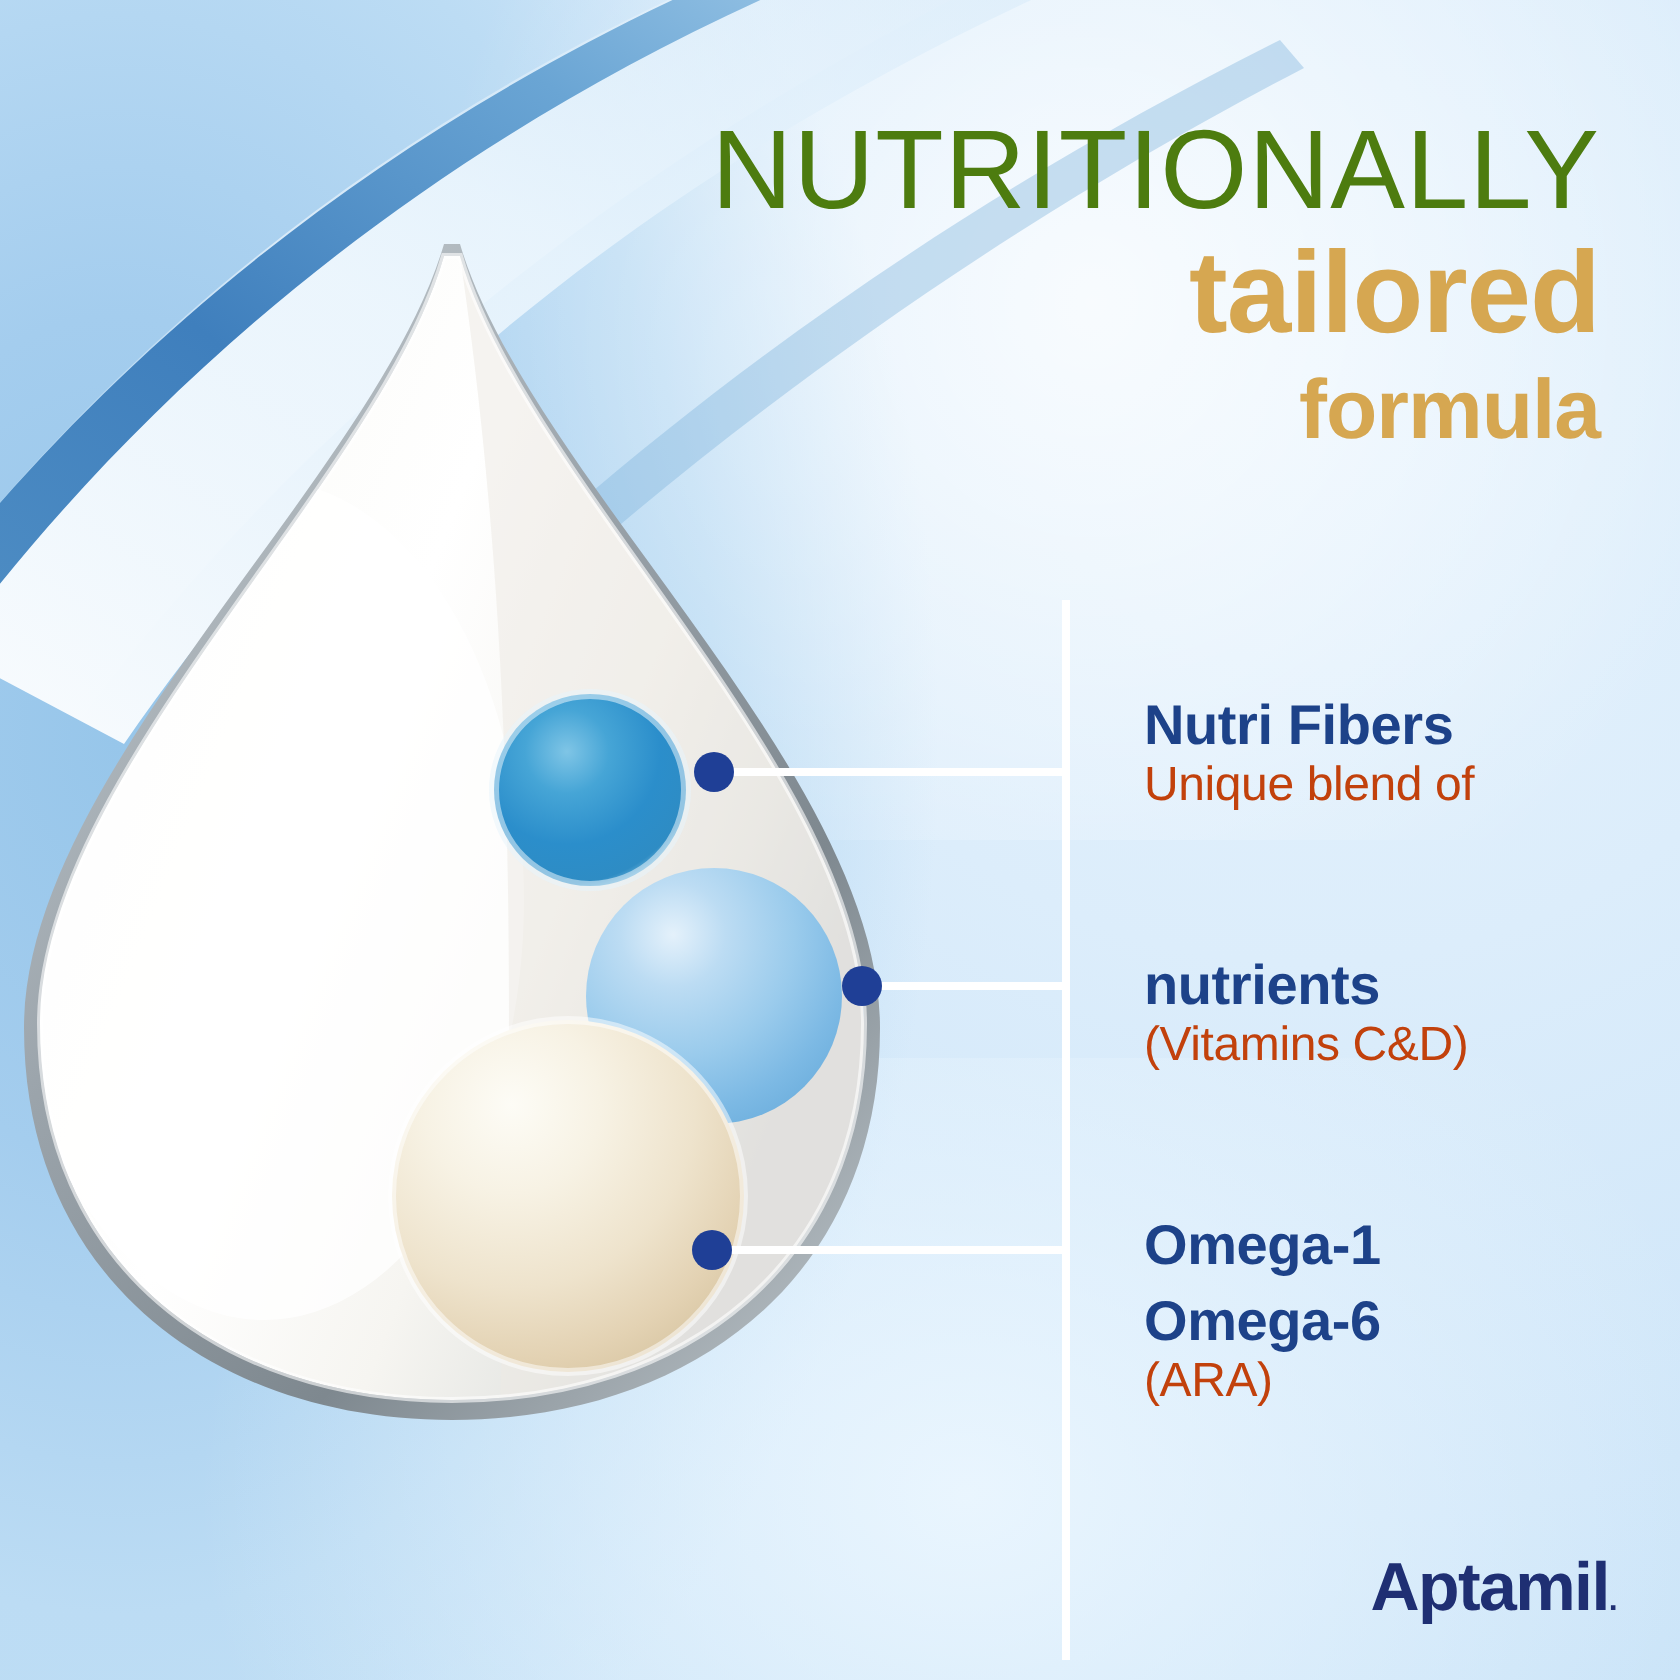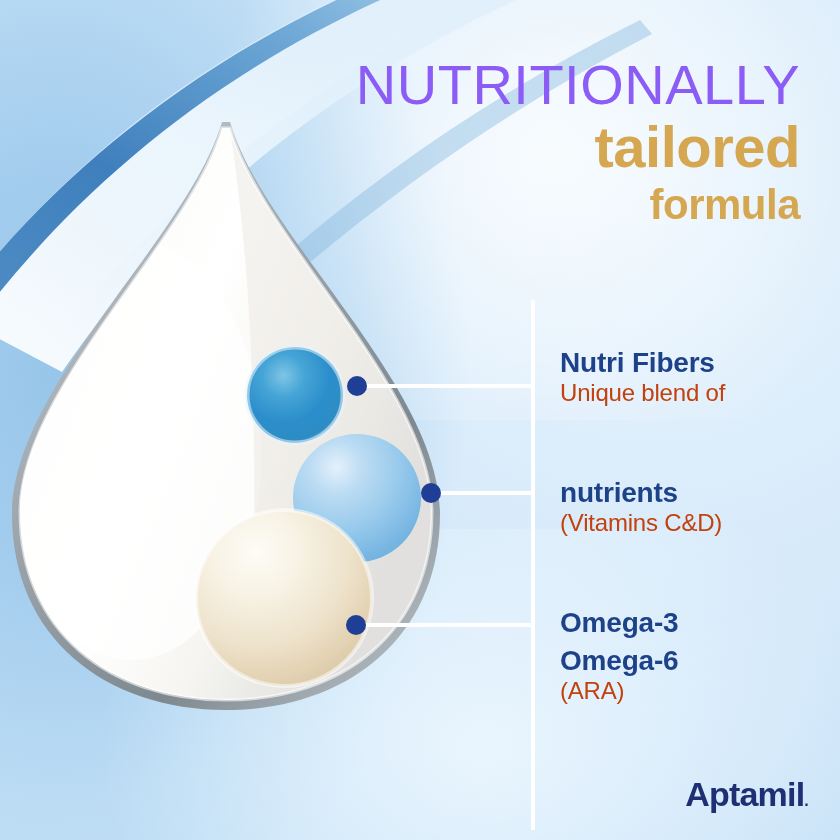--- a/index.html
+++ b/index.html
@@ -66,21 +66,21 @@
   .lines { position:absolute; left:0; top:0; width:840px; height:840px; }
 
   
   .labels {
     position: absolute;
     left: 560px;
     top: 0;
     width: 280px;
     height: 840px;
   }
-  .lblock { position: absolute; left: 0; }
+  .lblock { position: absolute; left: 12px; }
   .l-title {
     color: #1d4289;
     font-weight: bold;
     font-size: 28px;
     line-height: 30px;
     letter-spacing: -0.2px;
     margin: 0;
   }
   .l-sub {
     color: #c2410c;
@@ -93,21 +93,21 @@
 
   
   .headline {
     position: absolute;
     right: 40px;
     top: 56px;
     width: 560px;
     text-align: right;
   }
   .hl-1 {
-    color: #8b5cf6;
+    color: #4d7c0f;
     font-size: 56px;
     line-height: 58px;
     font-weight: normal;
     letter-spacing: 0.5px;
     margin: 0;
   }
   .hl-2 {
     color: #d6a751;
     font-size: 58px;
     line-height: 58px;
@@ -301,21 +301,21 @@
       <div class="l-title">Nutri Fibers</div>
       <div class="l-sub">Unique blend of</div>
     </div>
 
     <div class="lblock" style="top:478px;">
       <div class="l-title">nutrients</div>
       <div class="l-sub">(Vitamins C&amp;D)</div>
     </div>
 
     <div class="lblock" style="top:608px;">
-      <div class="l-title">Omega-3</div>
+      <div class="l-title">Omega-1</div>
       <div class="l-title" style="margin-top:8px;">Omega-6</div>
       <div class="l-sub">(ARA)</div>
     </div>
 
   </div>
 
   <div class="logo"><span>Aptamil</span><span class="tm">.</span></div>
 
 </div>
 

